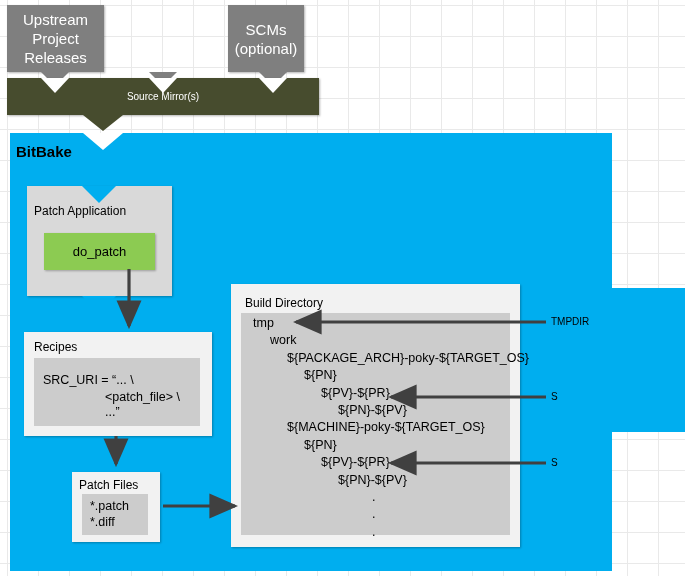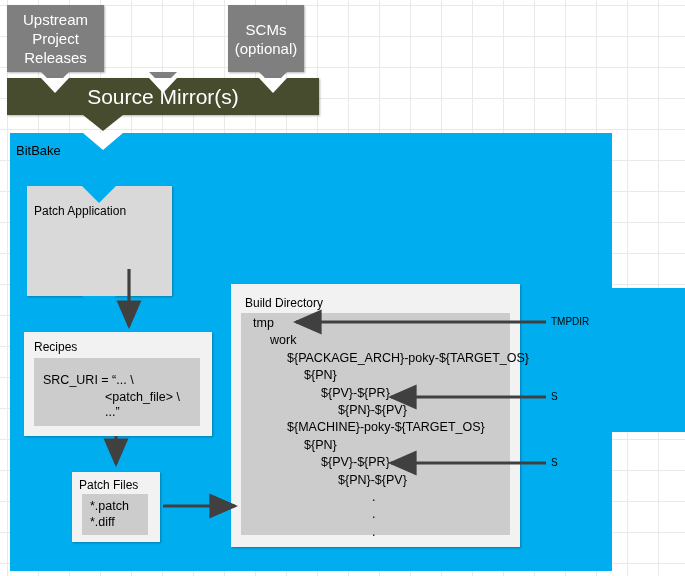--- a/index.html
+++ b/index.html
@@ -54,21 +54,21 @@
     height: 14px;
     background: #7f7f7f;
     clip-path: polygon(0 0, 100% 0, 50% 100%);
   }
 
   
   #mirror-bar {
     position: absolute;
     background: #474c2e;
     color: #ffffff;
-    font-size: 21px;
+    font-size: 10px;
     display: flex;
     align-items: center;
     justify-content: center;
     box-shadow: 1px 1px 2px rgba(0,0,0,0.30);
   }
   
   .mirror-notch {
     position: absolute;
     width: 28px;
     height: 15px;
@@ -97,22 +97,22 @@
     position: absolute;
     background: #00aeef;
   }
   #bitbake-ear {
     position: absolute;
     background: #00aeef;
   }
   #bitbake-label {
     position: absolute;
     color: #000000;
-    font-size: 13px;
-    font-weight: normal;
+    font-size: 15px;
+    font-weight: bold;
   }
 
   
   .panel {
     position: absolute;
     background: #d9d9d9;
     box-shadow: 1px 1px 2px rgba(0,0,0,0.28);
     box-sizing: border-box;
   }
   .panel-white {
@@ -223,20 +223,23 @@
   </div>
   <div class="mirror-notch" style="left:41px; top:78px;"></div>
   <div class="mirror-notch" style="left:149px; top:78px;"></div>
   <div class="mirror-notch" style="left:259px; top:78px;"></div>
   <div id="mirror-tab" style="left:83px; top:115px;"></div>
 
   <div class="panel" style="left:27px; top:186px; width:145px; height:110px;"></div>
   <div class="blue-notch" style="left:82px; top:186px;"></div>
   <div class="blue-notch" style="left:82px; top:296px;"></div>
   <div class="panel-title" style="left:34px; top:204px;">Patch Application</div>
+  <div id="do-patch" style="left:44px; top:233px; width:111px; height:37px;">
+    <span>do_patch</span>
+  </div>
 
   <div class="panel-white" style="left:24px; top:332px; width:188px; height:104px;"></div>
   <div class="panel-title" style="left:34px; top:340px;">Recipes</div>
   <div class="inner-grey" style="left:34px; top:358px; width:166px; height:68px;"></div>
   <div class="code-text" style="left:43px; top:372px;">SRC_URI = “... \</div>
   <div class="code-text" style="left:105px; top:389px;">&lt;patch_file&gt; \</div>
   <div class="code-text" style="left:105px; top:404px;">...”</div>
 
   <div class="panel-white" style="left:72px; top:472px; width:88px; height:70px;"></div>
   <div class="panel-title" style="left:79px; top:478px;">Patch Files</div>

